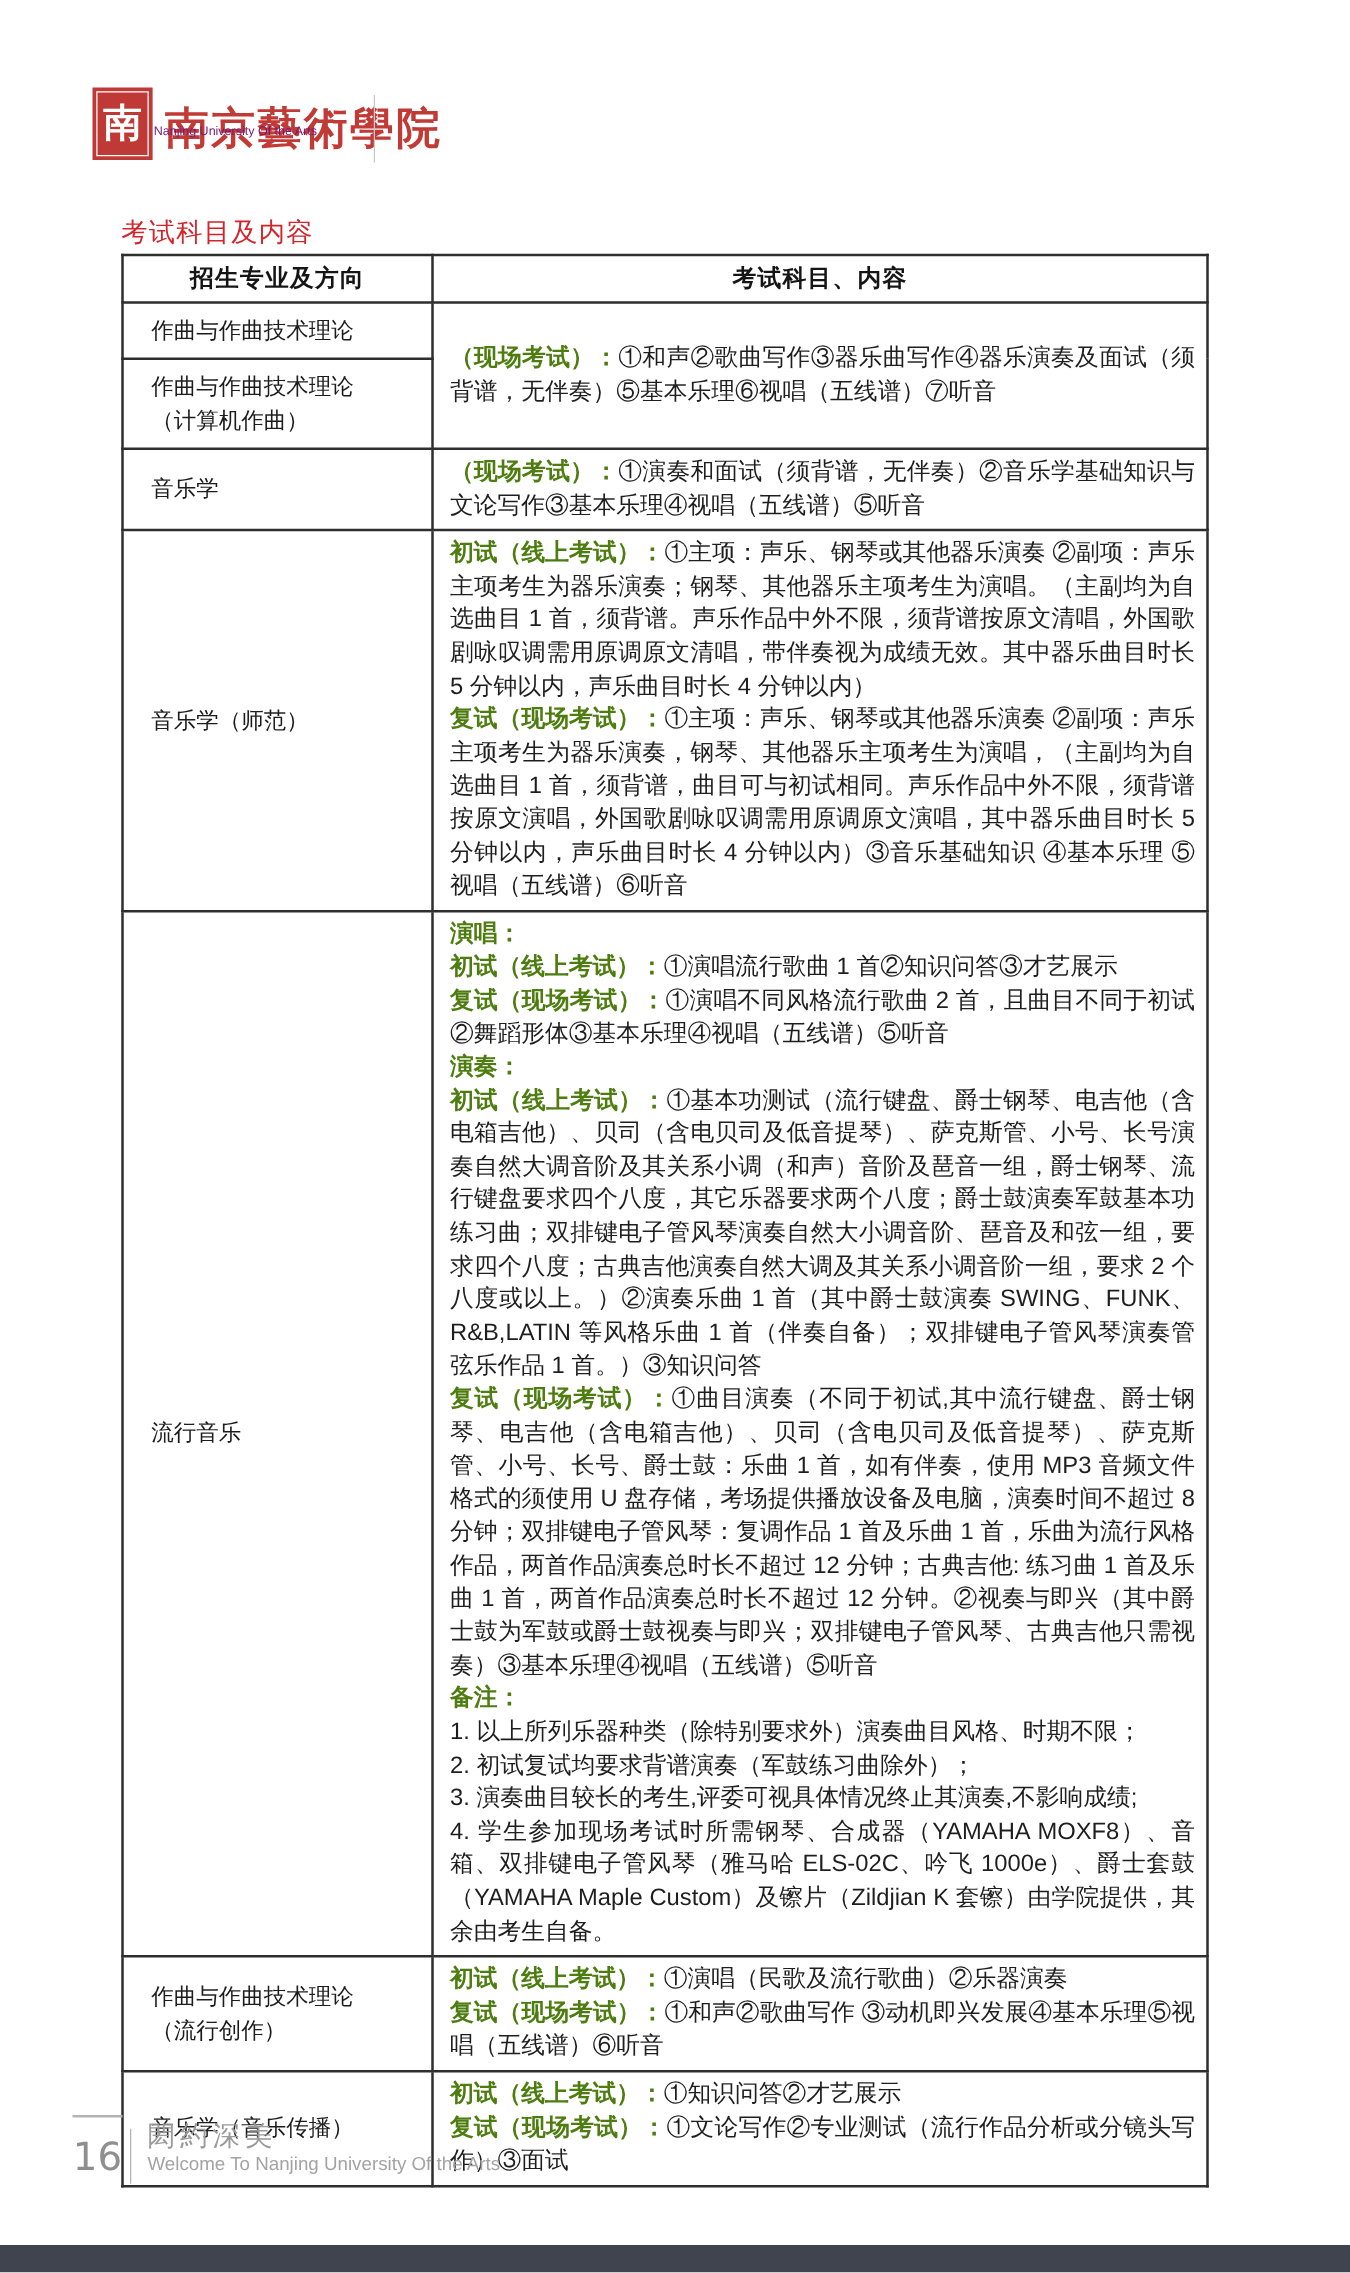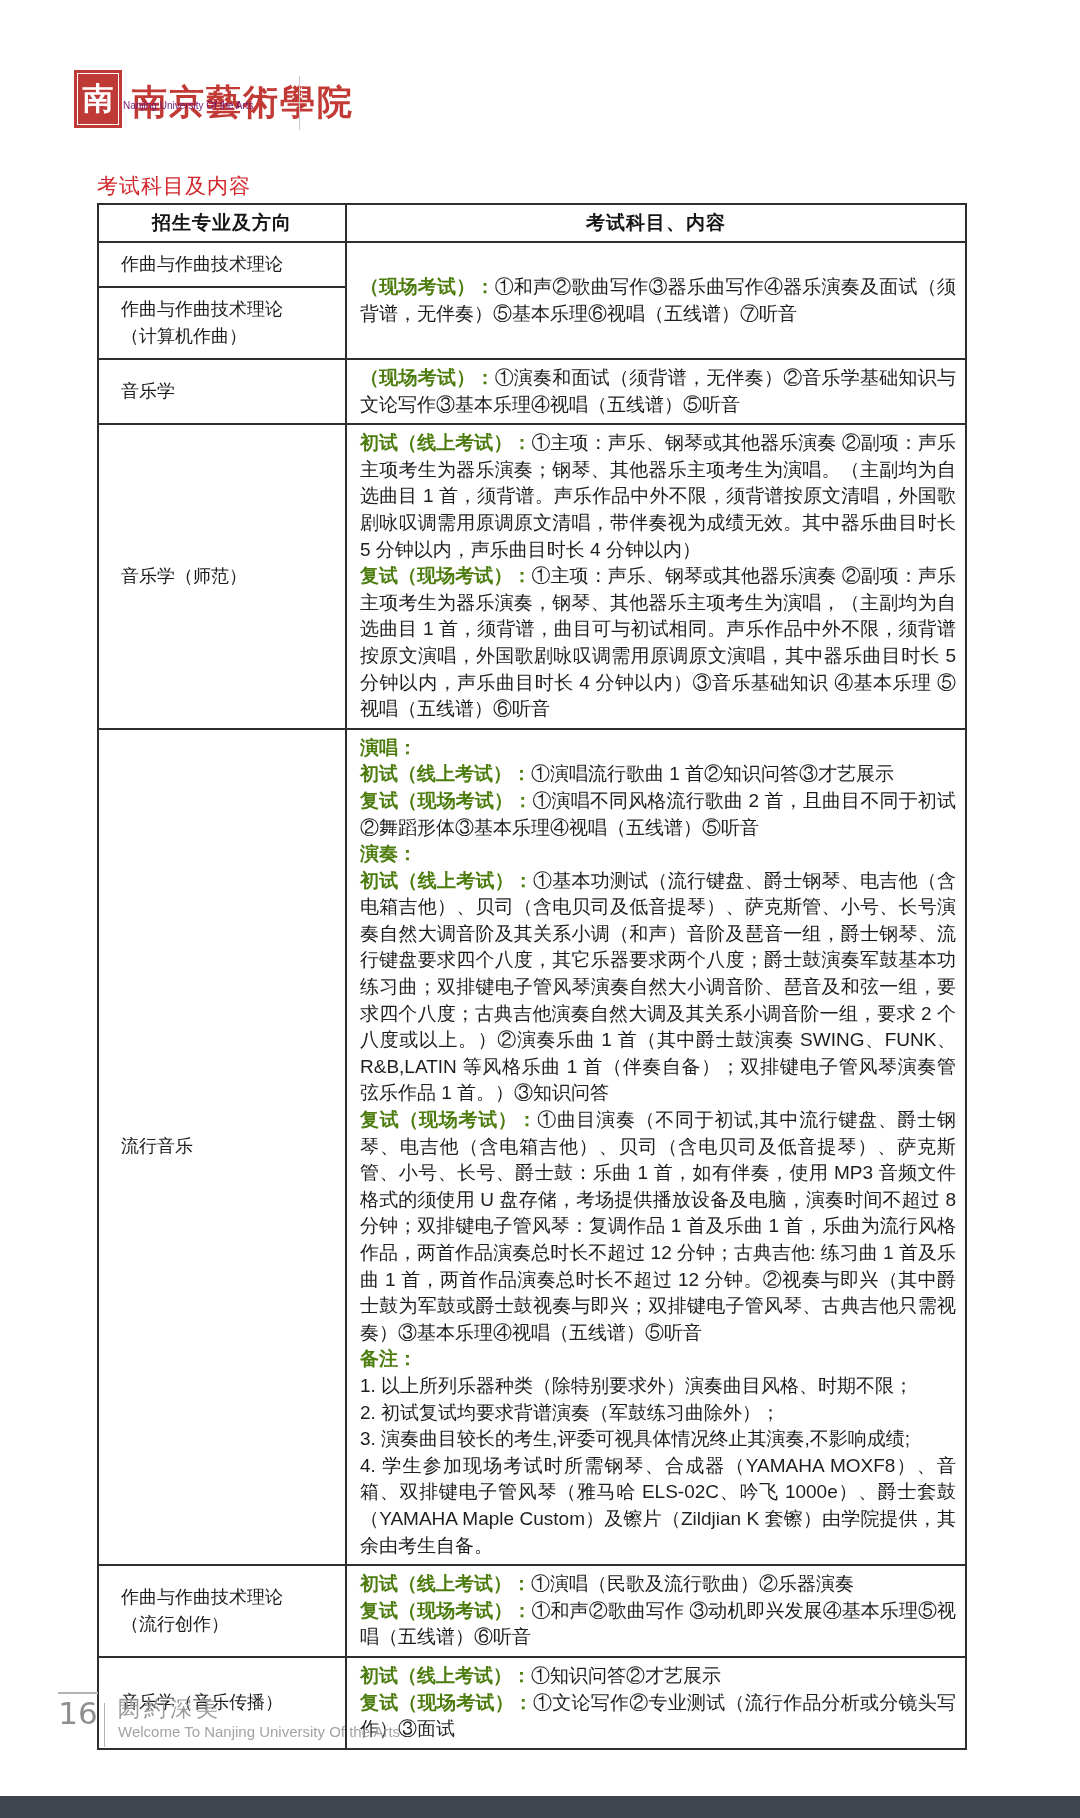--- a/index.html
+++ b/index.html
@@ -52,21 +52,21 @@
   td.content-cell{
     font-size:19px;color:#1e1e1e;padding:5px 9px 5px 13px;
     vertical-align:middle;line-height:26.6px;text-align:justify;
   }
   td.content-cell .b{font-weight:bold;color:#4d7c0f;}
   .para{margin:0;}
 
   
   .page-num{
     position:absolute;left:58px;top:1692px;width:40px;text-align:center;
-    font-size:31px;color:#8f8f8f;border-top:2px solid #b3b3b3;padding-top:1px;
+    font-size:31px;color:#8f8f8f;border-top:2px solid #b3b3b3;padding-top:14px;
     font-family:"DejaVu Sans", sans-serif;
   }
   .footer-sep{position:absolute;left:104px;top:1703px;width:1px;height:44px;background:#b3b3b3;}
   .motto{
     position:absolute;left:118px;top:1694px;font-size:22px;color:#9b9b9b;
     font-family:"DejaVu Serif", serif;letter-spacing:4px;
   }
   .welcome{position:absolute;left:118px;top:1723px;font-size:15px;color:#a3a3a3;}
 
   

